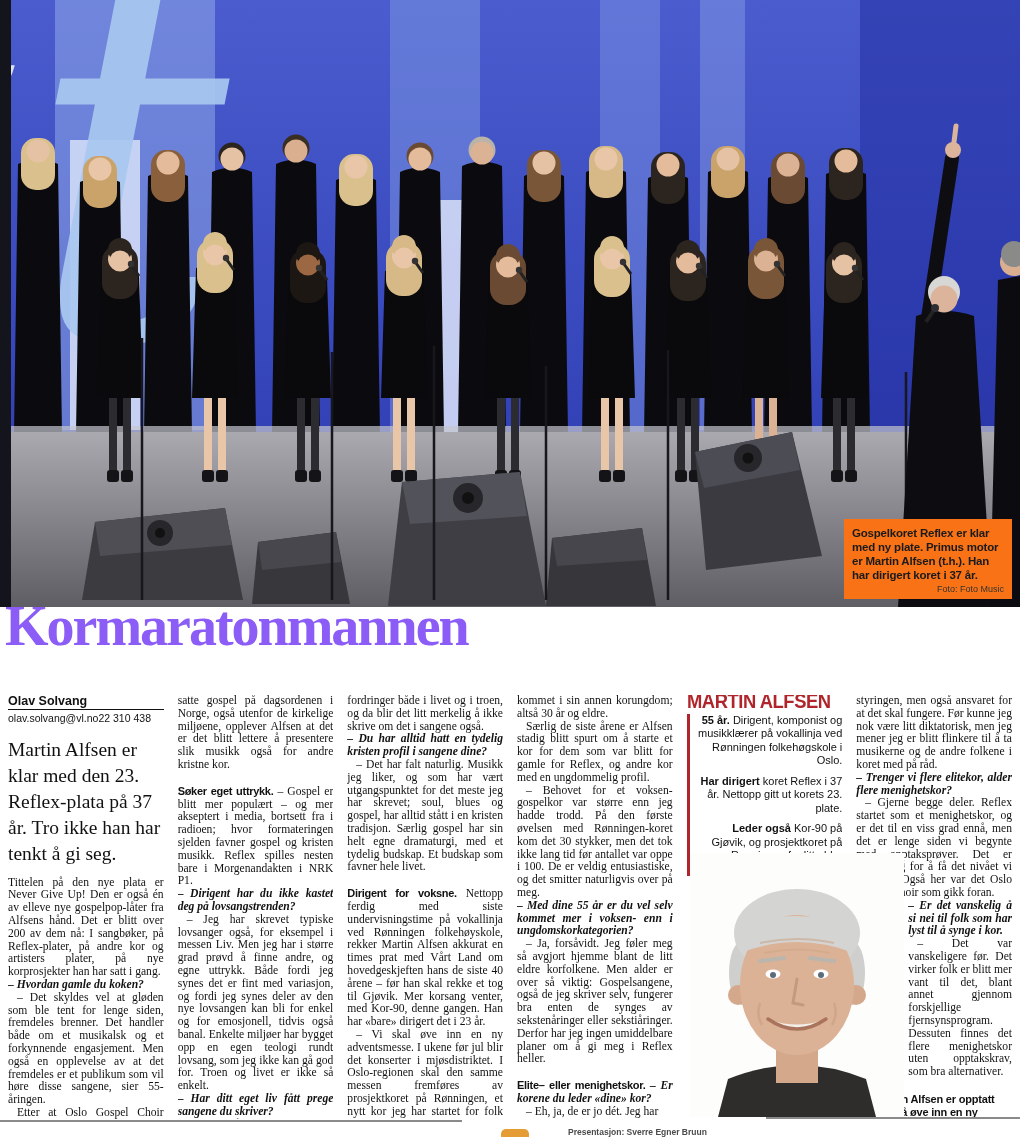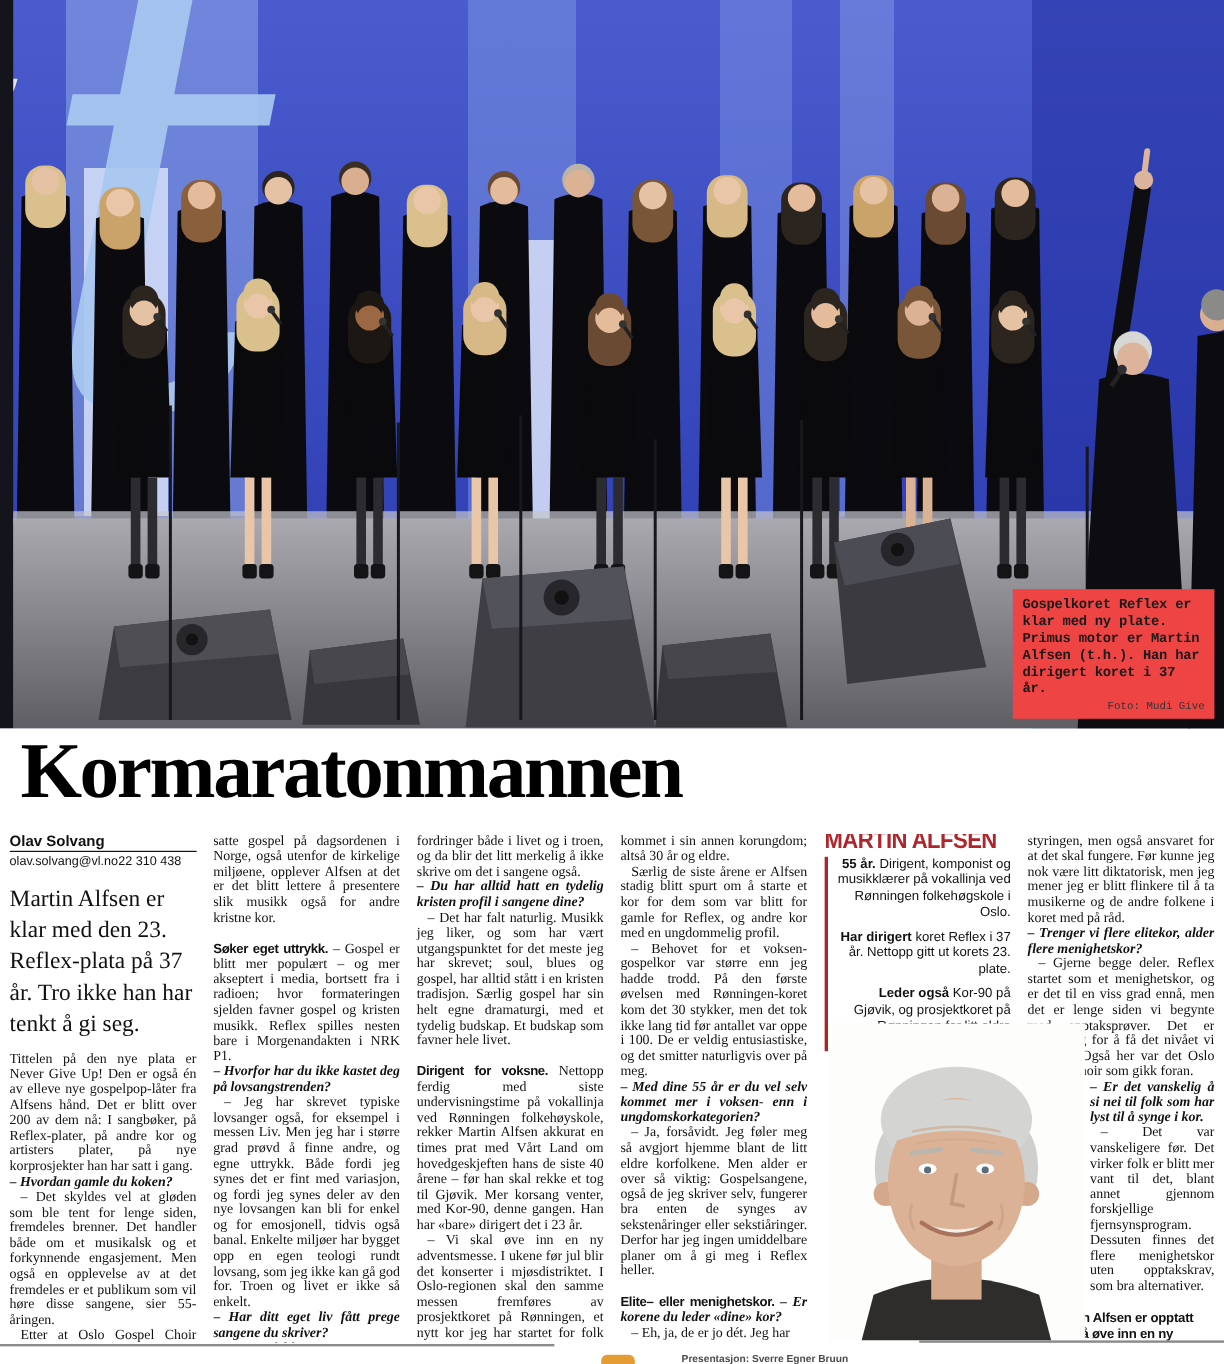--- a/index.html
+++ b/index.html
@@ -1,27 +1,27 @@
 <!DOCTYPE html>
 <html><head>
 <meta charset="utf-8">
 <style>
   html,body{margin:0;padding:0;background:#fff;}
   .page{position:relative;width:1020px;height:1137px;background:#fff;overflow:hidden;
         font-family:"Liberation Serif",serif;color:#111;}
   
   .photo{position:absolute;left:0;top:0;width:1020px;height:607px;}
   .photo svg{display:block;}
-  .photo-cap{position:absolute;right:8px;bottom:8px;width:152px;background:#ef4444;
-             padding:7px 8px 5px;font-family:Liberation Mono, monospace;}
+  .photo-cap{position:absolute;right:8px;bottom:8px;width:152px;background:#f97316;
+             padding:7px 8px 5px;font-family:Liberation Sans, sans-serif;}
   .photo-cap .cap{font-weight:bold;font-size:11.5px;line-height:1.22;color:#1a1a1a;letter-spacing:-0.2px;display:block;}
   .photo-cap .cred{display:block;text-align:right;font-size:9px;color:#333;margin-top:2px;}
   
-  h1.headline{position:absolute;left:5px;top:598px;margin:12px;font-size:66px;font-weight:bold;
-              letter-spacing:-2px;line-height:1;font-family:"Liberation Serif",serif;color:#000000;}
+  h1.headline{position:absolute;left:5px;top:598px;margin:0;font-size:56px;font-weight:bold;
+              letter-spacing:-2px;line-height:1;font-family:"Liberation Serif",serif;color:#8b5cf6;}
   .cols{position:absolute;left:8px;top:695px;width:1004px;height:424px;display:grid;
         grid-template-columns:repeat(6,1fr);column-gap:14px;}
   .col{overflow:hidden;font-size:11.6px;line-height:12.8px;text-align:justify;}
   .col p{margin:0;}
   .p-ind{text-indent:9px;}
   .p-q{font-weight:bold;font-style:italic;}
   .p-sub{margin-top:13px !important;}
   .subhead{font-family:"Liberation Sans",sans-serif;font-weight:bold;font-size:11px;letter-spacing:-0.3px;}
   .inq{font-weight:bold;}
   .byline{font-family:"Liberation Sans",sans-serif;margin-bottom:12px;text-align:left;}
@@ -261,21 +261,21 @@
         <circle cx="935" cy="308" r="4" fill="#2e2e33"></circle>
       </g>
       <g>
         <path d="M 998 280 L 1020 276 L 1020 607 L 990 607 Z" fill="#0c0c10"></path>
         <circle cx="1014" cy="262" r="14" fill="#d9af90"></circle>
         <circle cx="1014" cy="254" r="13" fill="#8a8a88"></circle>
       </g>
     </svg>
     <div class="photo-cap">
       <span class="cap">Gospelkoret Reflex er klar med ny plate. Primus motor er Martin Alfsen (t.h.). Han har dirigert koret i 37 år.</span>
-      <span class="cred">Foto: Mudi Give</span>
+      <span class="cred">Foto: Foto Music</span>
     </div>
   </div>
 
   <h1 class="headline">Kormaratonmannen</h1>
 
   <div class="cols">
     <div class="col">
       <div class="byline">
         <div class="byline-name">Olav Solvang</div>
         <div class="byline-row">
@@ -288,21 +288,21 @@
           <p class="p-first">Tittelen på den nye plata er Never Give Up! Den er også én av elleve nye gospelpop-låter fra Alfsens hånd. Det er blitt over 200 av dem nå: I sangbøker, på Reflex-plater, på andre kor og artisters plater, på nye korprosjekter han har satt i gang.</p>
           <p class="p-q">– Hvordan gamle du koken?</p>
           <p class="p-ind">– Det skyldes vel at gløden som ble tent for lenge siden, fremdeles brenner. Det handler både om et musikalsk og et forkynnende engasjement. Men også en opplevelse av at det fremdeles er et publikum som vil høre disse sangene, sier 55-åringen.</p>
           <p class="p-ind">Etter at Oslo Gospel Choir midt på 1990-tallet for alvor</p>
         </div>
     </div>
     <div class="col">
         <div class="body">
           <p class="p-first">satte gospel på dagsordenen i Norge, også utenfor de kirkelige miljøene, opplever Alfsen at det er det blitt lettere å presentere slik musikk også for andre kristne kor.</p>
           <p class="p-sub"><b class="subhead">Søker eget uttrykk. </b>– Gospel er blitt mer populært – og mer akseptert i media, bortsett fra i radioen; hvor formateringen sjelden favner gospel og kristen musikk. Reflex spilles nesten bare i Morgenandakten i NRK P1.</p>
-          <p class="p-q">– Hvorfor har du ikke kastet deg på lovsangstrenden?</p>
+          <p class="p-q">– Dirigent har du ikke kastet deg på lovsangstrenden?</p>
           <p class="p-ind">– Jeg har skrevet typiske lovsanger også, for eksempel i messen Liv. Men jeg har i større grad prøvd å finne andre, og egne uttrykk. Både fordi jeg synes det er fint med variasjon, og fordi jeg synes deler av den nye lovsangen kan bli for enkel og for emosjonell, tidvis også banal. Enkelte miljøer har bygget opp en egen teologi rundt lovsang, som jeg ikke kan gå god for. Troen og livet er ikke så enkelt.</p>
           <p class="p-q">– Har ditt eget liv fått prege sangene du skriver?</p>
           <p class="p-ind">– Ja, både oppturene og nedturene. Hvem har ikke møtt ut-</p>
         </div>
       </div>
     <div class="col">
         <div class="body">
           <p class="p-first">fordringer både i livet og i troen, og da blir det litt merkelig å ikke skrive om det i sangene også.</p>
           <p class="p-q">– Du har alltid hatt en tydelig kristen profil i sangene dine?</p>
           <p class="p-ind">– Det har falt naturlig. Musikk jeg liker, og som har vært utgangspunktet for det meste jeg har skrevet; soul, blues og gospel, har alltid stått i en kristen tradisjon. Særlig gospel har sin helt egne dramaturgi, med et tydelig budskap. Et budskap som favner hele livet.</p>

